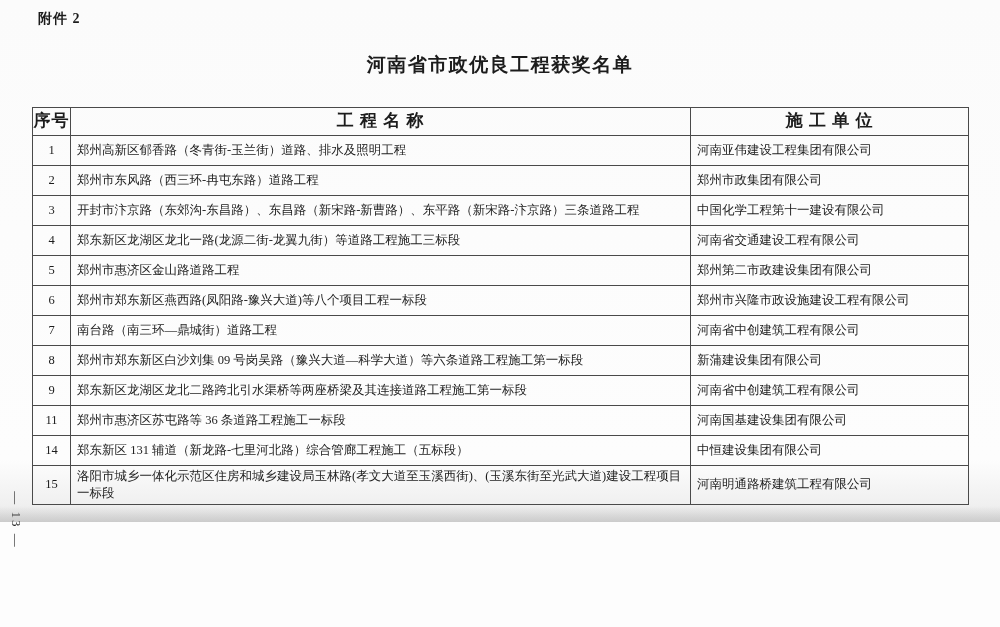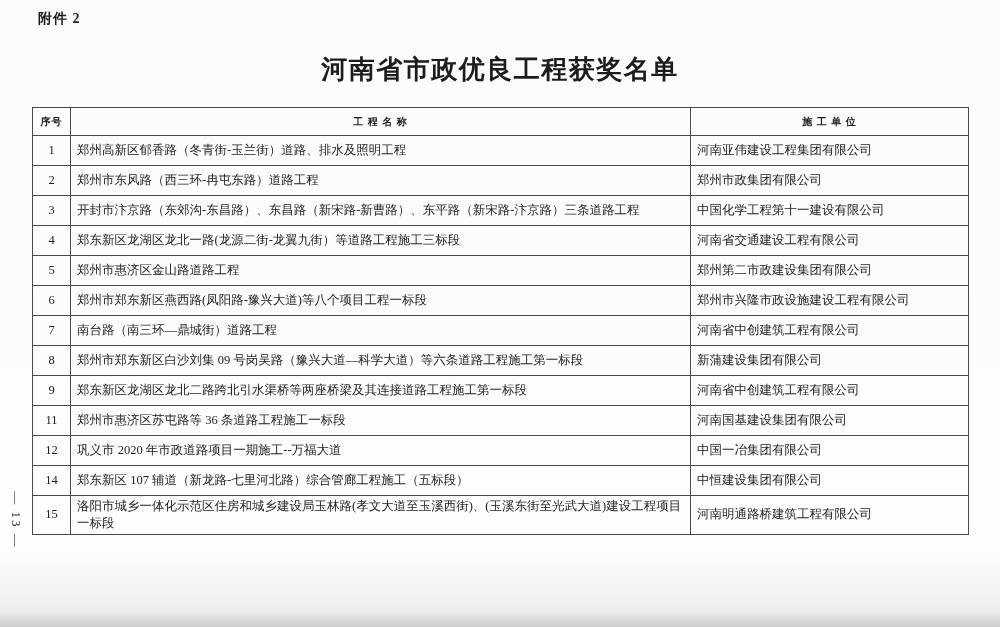--- a/index.html
+++ b/index.html
@@ -5,36 +5,36 @@
   * { margin: 0; padding: 0; box-sizing: border-box; }
   html, body {
     width: 1000px; height: 627px;
     font-family: "Liberation Serif", "DejaVu Serif", serif;
     color: #1c1c1c;
     background: #fdfdfd;
     overflow: hidden;
   }
   .page {
     position: relative;
-    width: 1000px; height: 627px;
+    width: 1000px; height: 522px;
     background: linear-gradient(180deg, #fbfbfb 0%, #fdfdfd 88%, #ececec 99%);
   }
   .attachment-label {
     position: absolute;
     left: 38px; top: 10px;
     font-size: 14px;
     font-weight: 600;
     letter-spacing: 1px;
   }
   .doc-title {
     position: absolute;
     left: 0; top: 52px;
     width: 1000px;
     text-align: center;
-    font-size: 26px;
+    font-size: 19px;
     font-weight: 700;
     letter-spacing: 1.5px;
   }
   table.award-table {
     position: absolute;
     left: 32px; top: 107px;
     width: 936px;
     border-collapse: collapse;
     table-layout: fixed;
   }
@@ -43,21 +43,21 @@
   .award-table col.c-unit { width: 278px; }
   .award-table th, .award-table td {
     border: 1px solid #4a4a4a;
     font-size: 12.5px;
     line-height: 1.35;
     vertical-align: middle;
     overflow: hidden;
   }
   .award-table thead th {
     height: 28px;
-    font-size: 10px;
+    font-size: 17px;
     font-weight: 700;
     text-align: center;
     letter-spacing: 1px;
   }
   .award-table tbody td { height: 30px; }
   .award-table td.no-cell {
     text-align: center;
     font-family: "Liberation Serif", "DejaVu Serif", serif;
   }
   .award-table td.proj-cell, .award-table td.unit-cell {
@@ -150,27 +150,22 @@
           <td class="no-cell">9</td>
           <td class="proj-cell">郑东新区龙湖区龙北二路跨北引水渠桥等两座桥梁及其连接道路工程施工第一标段</td>
           <td class="unit-cell">河南省中创建筑工程有限公司</td>
         </tr>
       <tr>
           <td class="no-cell">11</td>
           <td class="proj-cell">郑州市惠济区苏屯路等 36 条道路工程施工一标段</td>
           <td class="unit-cell">河南国基建设集团有限公司</td>
         </tr>
       <tr>
-          <td class="no-cell">12</td>
-          <td class="proj-cell">巩义市 2020 年市政道路项目一期施工--万福大道</td>
-          <td class="unit-cell">中国一冶集团有限公司</td>
-        </tr>
-      <tr>
           <td class="no-cell">14</td>
-          <td class="proj-cell">郑东新区 107 辅道（新龙路-七里河北路）综合管廊工程施工（五标段）</td>
+          <td class="proj-cell">郑东新区 131 辅道（新龙路-七里河北路）综合管廊工程施工（五标段）</td>
           <td class="unit-cell">中恒建设集团有限公司</td>
         </tr>
       <tr>
           <td class="no-cell">15</td>
           <td class="proj-cell">洛阳市城乡一体化示范区住房和城乡建设局玉林路(孝文大道至玉溪西街)、(玉溪东街至光武大道)建设工程项目一标段</td>
           <td class="unit-cell">河南明通路桥建筑工程有限公司</td>
         </tr>
     </tbody>
   </table>
 

